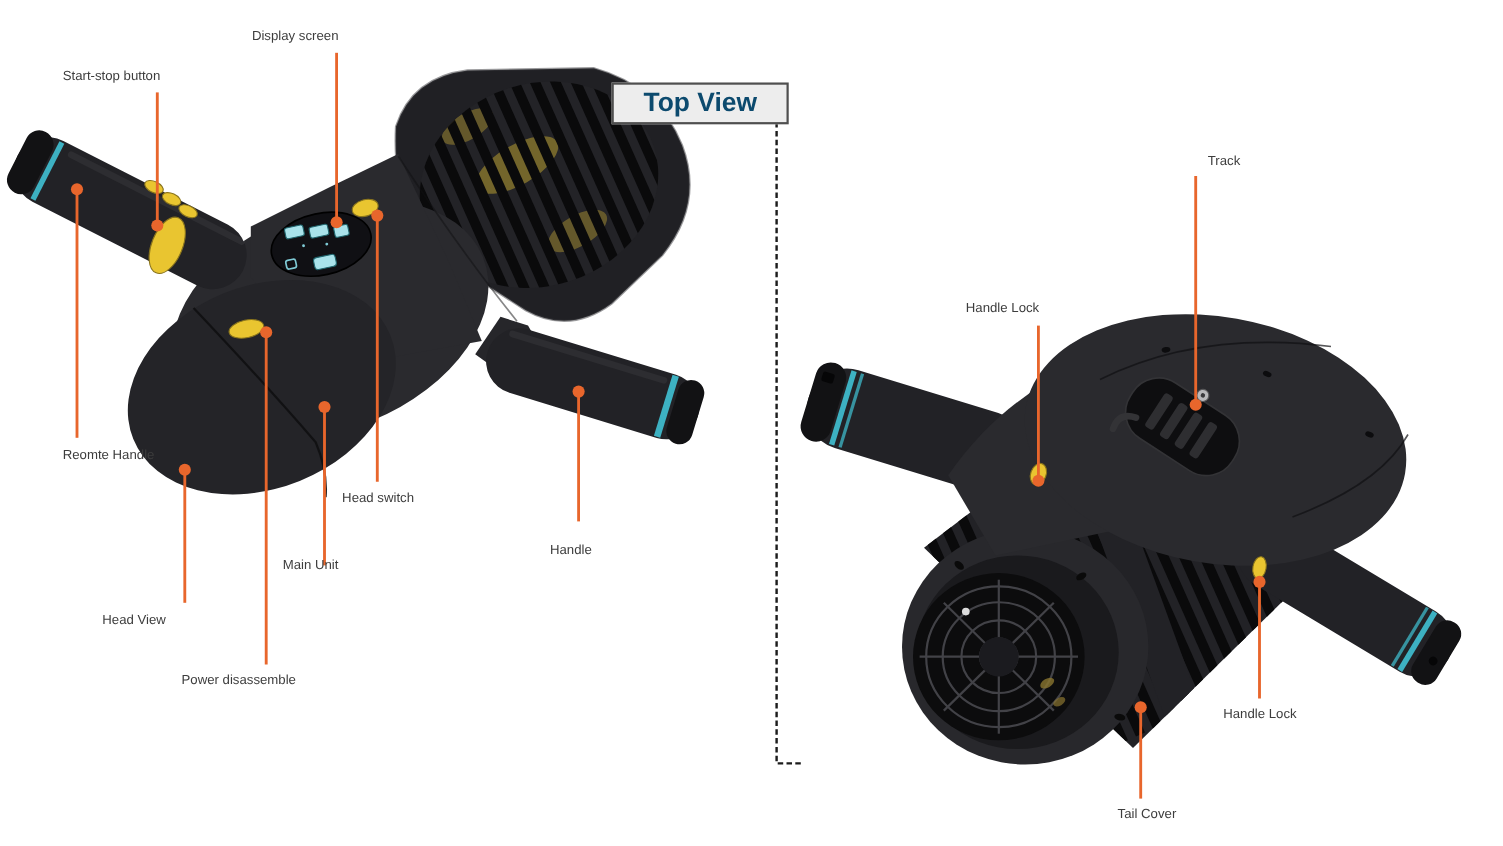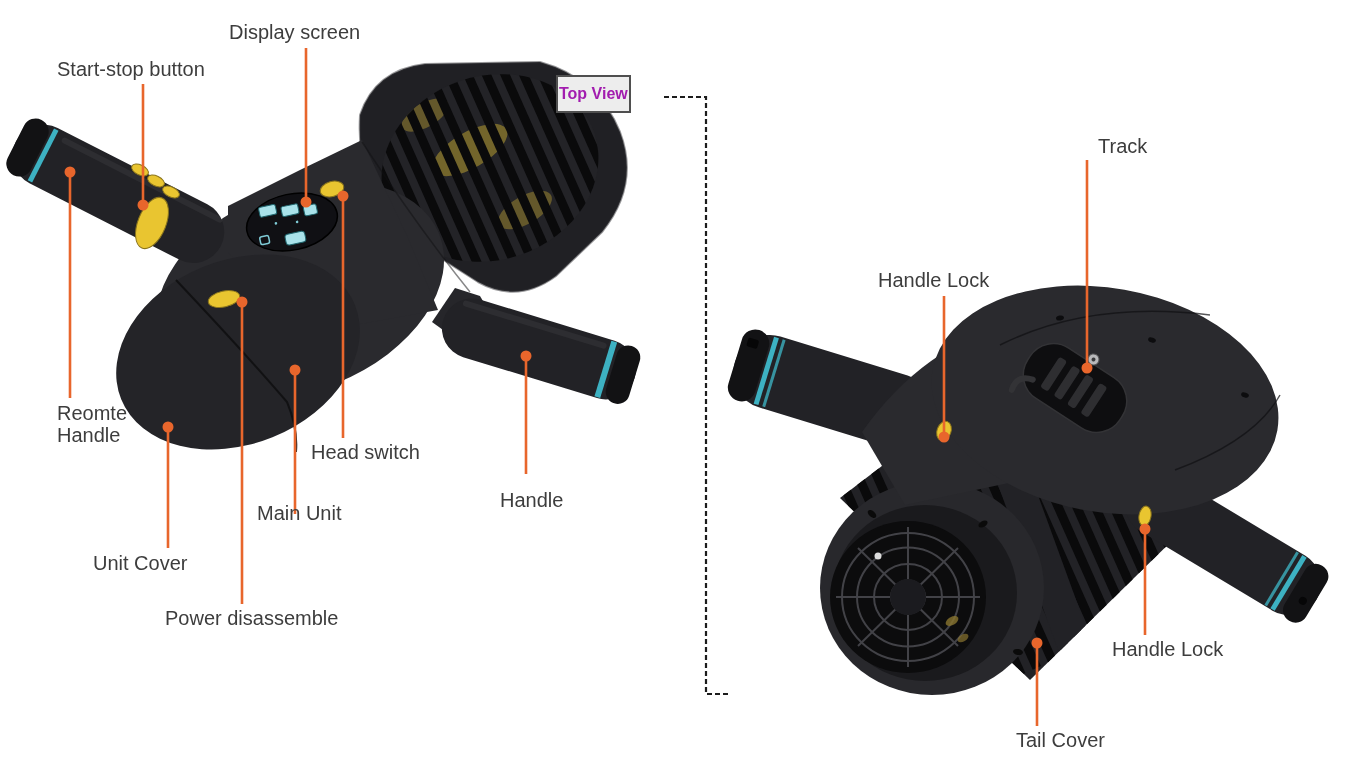--- a/index.html
+++ b/index.html
@@ -7,29 +7,29 @@
     position:relative;
     width:1366px;height:769px;
     background:#ffffff;
     overflow:hidden;
     font-family:"Liberation Sans", sans-serif;
   }
   svg.art{position:absolute;left:0;top:0;z-index:1;}
   .lbl{
     position:absolute;z-index:2;
     color:var(--label-text,#3d3d3d);
-    font-size:20px;line-height:22px;white-space:nowrap;
+    font-size:12px;line-height:22px;white-space:nowrap;
   }
   .lbl.wrap{white-space:normal;margin-left:25px;}
   .viewbox{
     position:absolute;z-index:3;
     background:var(--viewbox-bg,#ededed);
     border:2px solid var(--viewbox-border,#4f4f4f);
-    color:#a21caf;font-weight:bold;font-size:16px;
-    padding:6px 1px;line-height:22px;white-space:nowrap;
+    color:#0c4a6e;font-weight:bold;font-size:24px;
+    padding:6px 27px;line-height:22px;white-space:nowrap;
     box-sizing:border-box;
   }
   .leader{stroke:var(--leader,#e8662c);stroke-width:2.6;}
   .ldot{fill:var(--leader,#e8662c);}
   .yellowbtn{fill:var(--accent-yellow,#e9c530);stroke:#8a741c;stroke-width:1;}
   .teal{fill:var(--accent-teal,#3fb9ca);}
 </style>
 </head>
 <body>
 
@@ -267,21 +267,21 @@
           <line class="leader" x1="1037" y1="645" x2="1037" y2="726"></line>
       </g>
     </g>
 
     <path d="M 664,97 L 706,97 L 706,694 L 729,694" fill="none" stroke="#1c1c1c" stroke-width="2.2" stroke-dasharray="5 3"></path>
   </svg>
 
   <div class="lbl" style="left:229px;top:21px;">Display screen</div>
   <div class="lbl" style="left:57px;top:58px;">Start-stop button</div>
   <div class="lbl wrap" style="left:32px;top:402px;width:84px;">Reomte Handle</div>
-  <div class="lbl" style="left:93px;top:552px;">Unit Cover</div>
+  <div class="lbl" style="left:93px;top:552px;">Head View</div>
   <div class="lbl" style="left:165px;top:607px;">Power disassemble</div>
   <div class="lbl" style="left:257px;top:502px;">Main Unit</div>
   <div class="lbl" style="left:311px;top:441px;">Head switch</div>
   <div class="lbl" style="left:500px;top:489px;">Handle</div>
   <div class="lbl" style="left:1058px;top:135px;margin-left:40px;">Track</div>
   <div class="lbl" style="left:878px;top:269px;">Handle Lock</div>
   <div class="lbl" style="left:1112px;top:638px;">Handle Lock</div>
   <div class="lbl" style="left:1016px;top:729px;">Tail Cover</div>
 
   <div class="viewbox" style="left:556px;top:75px;">Top View</div>

